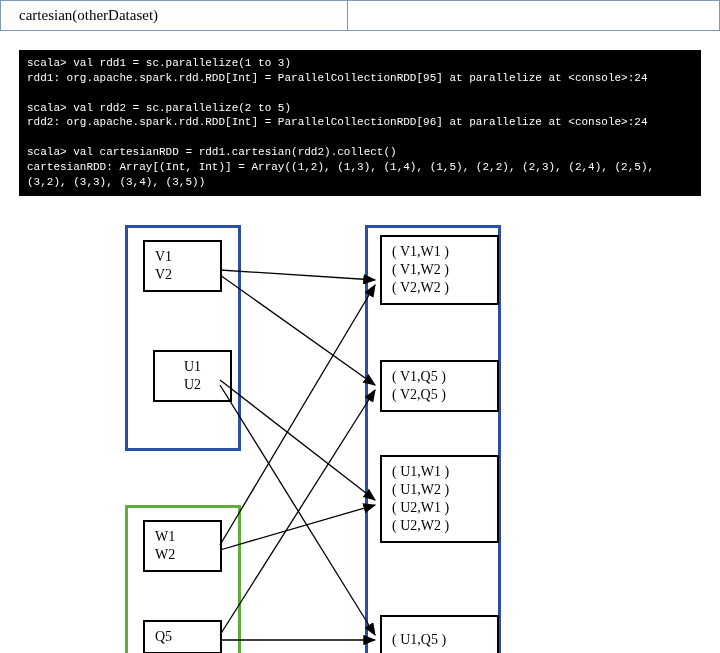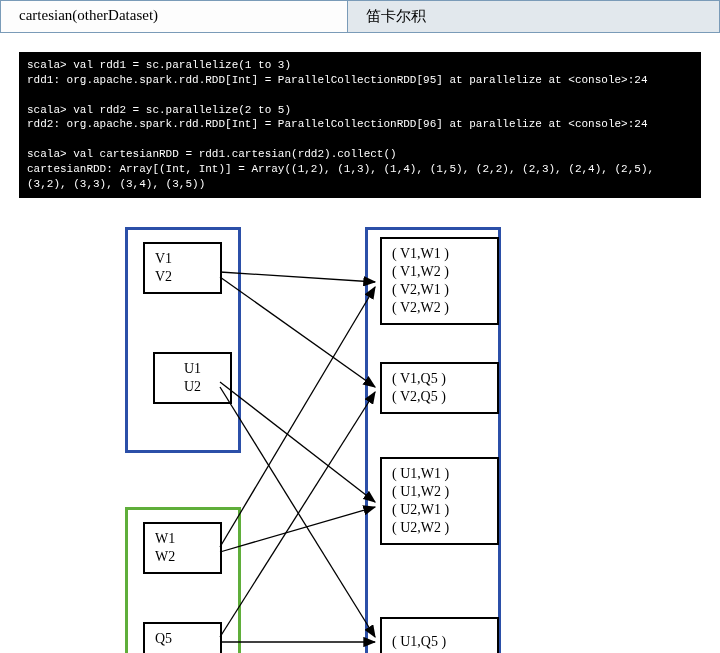--- a/index.html
+++ b/index.html
@@ -73,21 +73,20 @@
     width: 470px;
     height: 480px;
     pointer-events: none;
   }
 </style>
 </head>
 <body>
 
 <div class="header-row">
   <div class="header-cell header-left">cartesian(otherDataset)</div>
-  <div class="header-cell header-right">笛卡尔积</div>
 </div>
 
 <div class="terminal"><span>scala&gt; val rdd1 = sc.parallelize(1 to 3)</span>
 <span>rdd1: org.apache.spark.rdd.RDD[Int] = ParallelCollectionRDD[95] at parallelize at &lt;console&gt;:24</span>
 <span></span>
 <span>scala&gt; val rdd2 = sc.parallelize(2 to 5)</span>
 <span>rdd2: org.apache.spark.rdd.RDD[Int] = ParallelCollectionRDD[96] at parallelize at &lt;console&gt;:24</span>
 <span></span>
 <span>scala&gt; val cartesianRDD = rdd1.cartesian(rdd2).collect()</span>
 <span>cartesianRDD: Array[(Int, Int)] = Array((1,2), (1,3), (1,4), (1,5), (2,2), (2,3), (2,4), (2,5), (3,2), (3,3), (3,4), (3,5))</span>
@@ -113,21 +112,20 @@
     </div>
     <div class="partition green-border" style="left:18px; top:395px; width:55px; text-align:left;">
       <div>Q5</div>
     </div>
 
     <div class="rdd-container blue-border" style="left:240px; top:0px; width:130px; height:470px;"></div>
 
     <div class="partition blue-border" style="left:255px; top:10px; width:95px;">
       <div>( V1,W1 )</div>
       <div>( V1,W2 )</div>
-      <div>( V2,W1 )</div>
       <div>( V2,W2 )</div>
     </div>
     <div class="partition blue-border" style="left:255px; top:135px; width:95px;">
       <div>( V1,Q5 )</div>
       <div>( V2,Q5 )</div>
     </div>
     <div class="partition blue-border" style="left:255px; top:230px; width:95px;">
       <div>( U1,W1 )</div>
       <div>( U1,W2 )</div>
       <div>( U2,W1 )</div>

